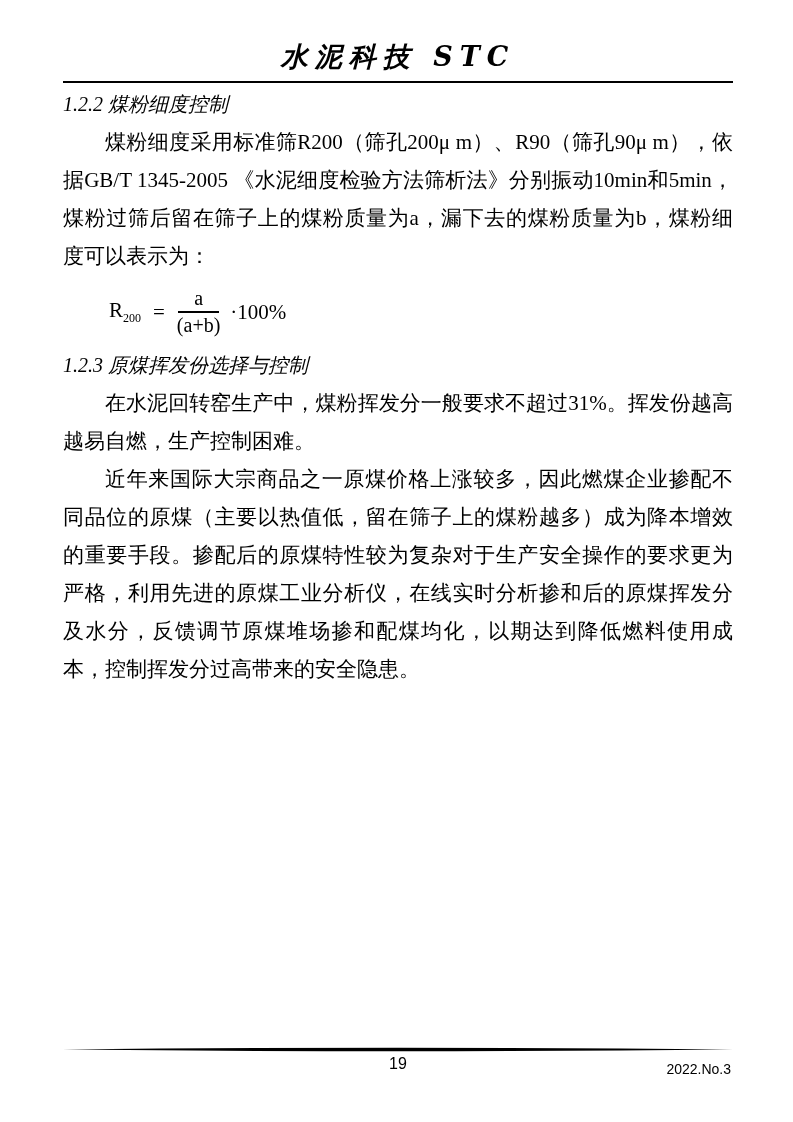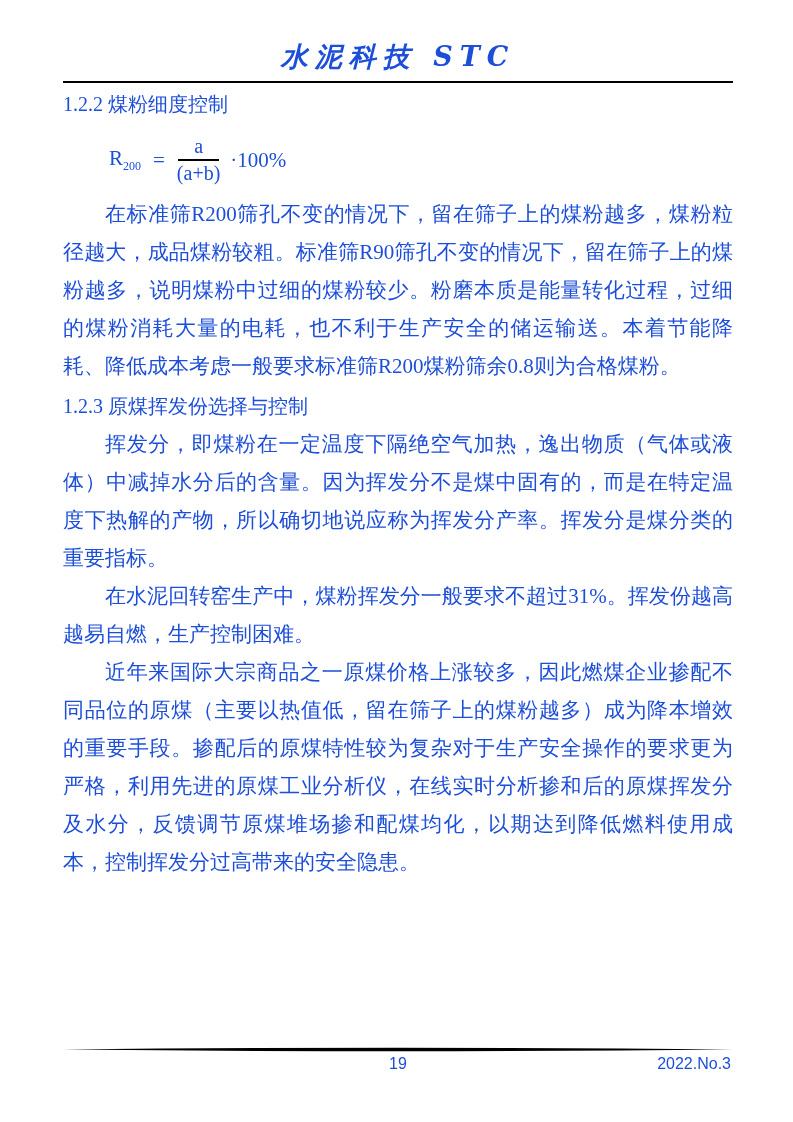--- a/index.html
+++ b/index.html
@@ -3,21 +3,21 @@
 <meta charset="utf-8">
 <style>
   html, body { margin: 0; padding: 0; background: #e8e8e8; }
   .page {
     position: relative;
     width: 793px;
     height: 1122px;
     margin: 0 auto;
     background: #ffffff;
     font-family: "Liberation Serif", serif;
-    color: #1d4ed8;
+    color: #000000;
     overflow: hidden;
     box-sizing: border-box;
   }
   .content {
     position: absolute;
     left: 63px;
     right: 60px;
     top: 0;
   }
   .journal-title {
@@ -34,20 +34,21 @@
     margin-top: 7px;
     height: 2px;
     background: #000;
   }
   .sec-heading {
     font-size: 20px;
     font-weight: normal;
     line-height: 37px;
     margin: 3px 0 0 0;
     font-family: "Liberation Serif", serif;
+    font-style: italic;
   }
   p.body-para {
     margin: 0;
     font-size: 21px;
     line-height: 38px;
     text-align: justify;
     text-indent: 2em;
     font-family: "Liberation Serif", serif;
   }
   .formula {
@@ -95,52 +96,51 @@
   .footer-page {
     position: absolute;
     left: 0; right: 0;
     text-align: center;
     font-size: 16px;
     top: 2px;
   }
   .footer-issue {
     position: absolute;
     right: 2px;
-    top: 2px;
-    font-size: 16px;
+    top: 8px;
+    font-size: 14px;
   }
 </style>
 </head>
 <body>
 
 <div class="page">
   <div class="content">
 
     <div class="journal-title">水泥科技 STC</div>
 
     <div class="header-rule"></div>
 
     <div class="sec-heading">1.2.2 煤粉细度控制</div>
 
+    <p class="body-para">煤粉细度采用标准筛R200（筛孔200μ m）、R90（筛孔90μ m），依据GB/T 1345-2005 《水泥细度检验方法筛析法》分别振动10min和5min，煤粉过筛后留在筛子上的煤粉质量为a，漏下去的煤粉质量为b，煤粉细度可以表示为：</p>
 
     <div class="formula">
       <span class="f-var"><span>R</span><sub>200</sub></span>
       <span class="f-eq">=</span>
       <span class="frac">
         <span class="num">a</span>
         <span class="den">(a+b)</span>
       </span>
       <span class="f-factor">·100%</span>
     </div>
 
-    <p class="body-para">在标准筛R200筛孔不变的情况下，留在筛子上的煤粉越多，煤粉粒径越大，成品煤粉较粗。标准筛R90筛孔不变的情况下，留在筛子上的煤粉越多，说明煤粉中过细的煤粉较少。粉磨本质是能量转化过程，过细的煤粉消耗大量的电耗，也不利于生产安全的储运输送。本着节能降耗、降低成本考虑一般要求标准筛R200煤粉筛余0.8则为合格煤粉。</p>
 
     <div class="sec-heading">1.2.3 原煤挥发份选择与控制</div>
 
-    <p class="body-para">挥发分，即煤粉在一定温度下隔绝空气加热，逸出物质（气体或液体）中减掉水分后的含量。因为挥发分不是煤中固有的，而是在特定温度下热解的产物，所以确切地说应称为挥发分产率。挥发分是煤分类的重要指标。</p>
 
     <p class="body-para">在水泥回转窑生产中，煤粉挥发分一般要求不超过31%。挥发份越高越易自燃，生产控制困难。</p>
 
 
     <p class="body-para">近年来国际大宗商品之一原煤价格上涨较多，因此燃煤企业掺配不同品位的原煤（主要以热值低，留在筛子上的煤粉越多）成为降本增效的重要手段。掺配后的原煤特性较为复杂对于生产安全操作的要求更为严格，利用先进的原煤工业分析仪，在线实时分析掺和后的原煤挥发分及水分，反馈调节原煤堆场掺和配煤均化，以期达到降低燃料使用成本，控制挥发分过高带来的安全隐患。</p>
 
     <div class="sec2-heading">
       
     </div>
 

